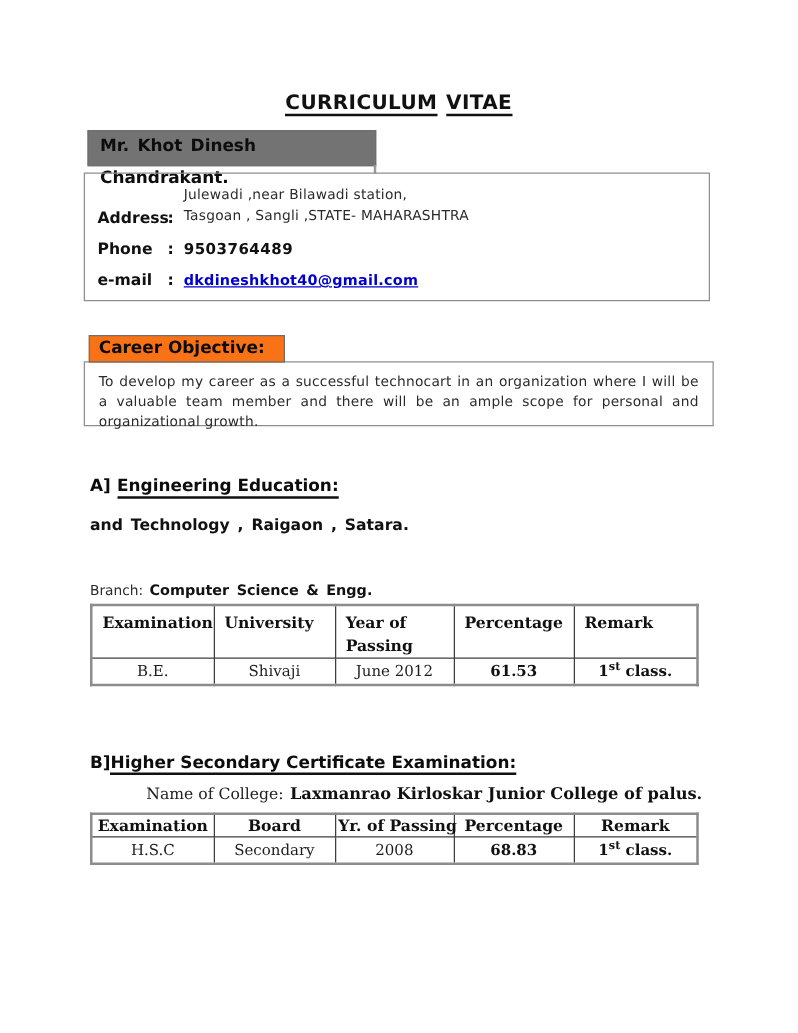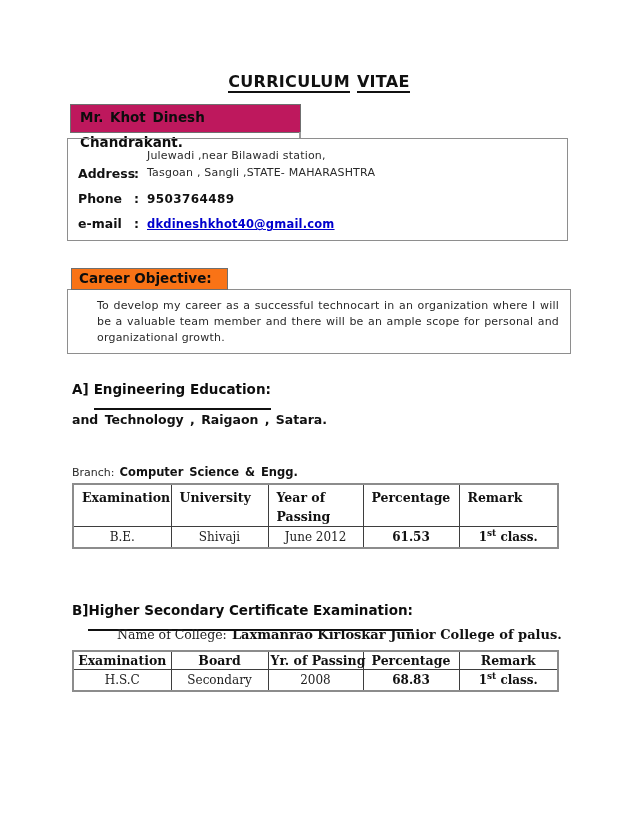--- a/index.html
+++ b/index.html
@@ -9,21 +9,21 @@
   }
 
   
   #title{position:absolute;top:72px;left:0;width:638px;text-align:center;
     font-size:16px;font-weight:bold;letter-spacing:.3px;color:#111;}
   .tword{display:inline-block;border-bottom:2.5px solid #111;line-height:1.15;}
   .tword+.tword{margin-left:7px;}
 
   
   #name-box{position:absolute;left:70px;top:104px;width:231px;height:29px;
-    background:#be185d;border:1.5px solid #6f6f6f;box-sizing:border-box;
+    background:#737373;border:1.5px solid #6f6f6f;box-sizing:border-box;
     font-size:13.5px;font-weight:bold;line-height:25px;padding-left:9px;
     word-spacing:2px;color:#0d0d0d;}
   #name-connector{position:absolute;left:299px;top:132px;width:2px;height:7px;background:#9a9a9a;}
 
   
   #address-box{position:absolute;left:67px;top:138px;width:501px;height:103px;
     border:1.5px solid #8e8e8e;box-sizing:border-box;padding:9px 10px 0 10px;}
   .contact-row{display:flex;align-items:flex-end;}
   .c-label{width:56px;flex:0 0 56px;font-weight:bold;font-size:12.5px;color:#111;}
   .c-colon{font-weight:bold;font-size:12.5px;margin-right:8px;color:#111;}
@@ -31,29 +31,29 @@
   .c-val-bold{font-size:12px;font-weight:bold;color:#111;letter-spacing:.4px;}
   .row-address{margin-bottom:10px;}
   .row-phone{margin-bottom:10px;}
   .email-link{font-size:11.5px;font-weight:bold;color:#0000cd;
     text-decoration:underline;letter-spacing:.2px;cursor:pointer;}
 
   
   #objective-header{position:absolute;left:71px;top:268px;width:157px;height:22px;
     background:#f97316;border:1.5px solid #6f6f6f;box-sizing:border-box;
     font-size:13.5px;font-weight:bold;line-height:18px;padding-left:7px;z-index:2;color:#0d0d0d;}
-  #objective-box{position:absolute;left:67px;top:289px;width:504px;height:65px;
-    border:1.5px solid #8e8e8e;box-sizing:border-box;padding:8px 11px 0 29px;
+  #objective-box{position:absolute;left:67px;top:289px;width:504px;height:52px;
+    border:1.5px solid #8e8e8e;box-sizing:border-box;padding:8px 11px 0 11px;
     font-size:11px;line-height:15.8px;text-align:justify;color:#2a2a2a;letter-spacing:.2px;}
 
   
   .sec-heading{position:absolute;left:72px;font-size:13.5px;font-weight:bold;color:#0d0d0d;}
   #section-a-heading{top:381px;}
   #section-b-heading{top:602px;}
-  .sec-underlined{border-bottom:2px solid #111;padding-bottom:11px;}
+  .sec-underlined{border-bottom:2px solid #111;padding-bottom:0;}
   .sec-prefix-gap{margin-right:5px;}
 
   
   #institution{position:absolute;left:72px;top:403px;width:494px;}
   .inst-l1{text-align:justify;text-align-last:justify;}
   .inst-label{font-size:11px;color:#2a2a2a;}
   .inst-val{font-size:12.5px;font-weight:bold;color:#111;}
   .inst-l2{margin-top:9px;font-size:12.5px;font-weight:bold;color:#111;word-spacing:2px;}
   #branch{position:absolute;left:72px;top:461px;}
   .small-label{font-size:11px;color:#2a2a2a;}

